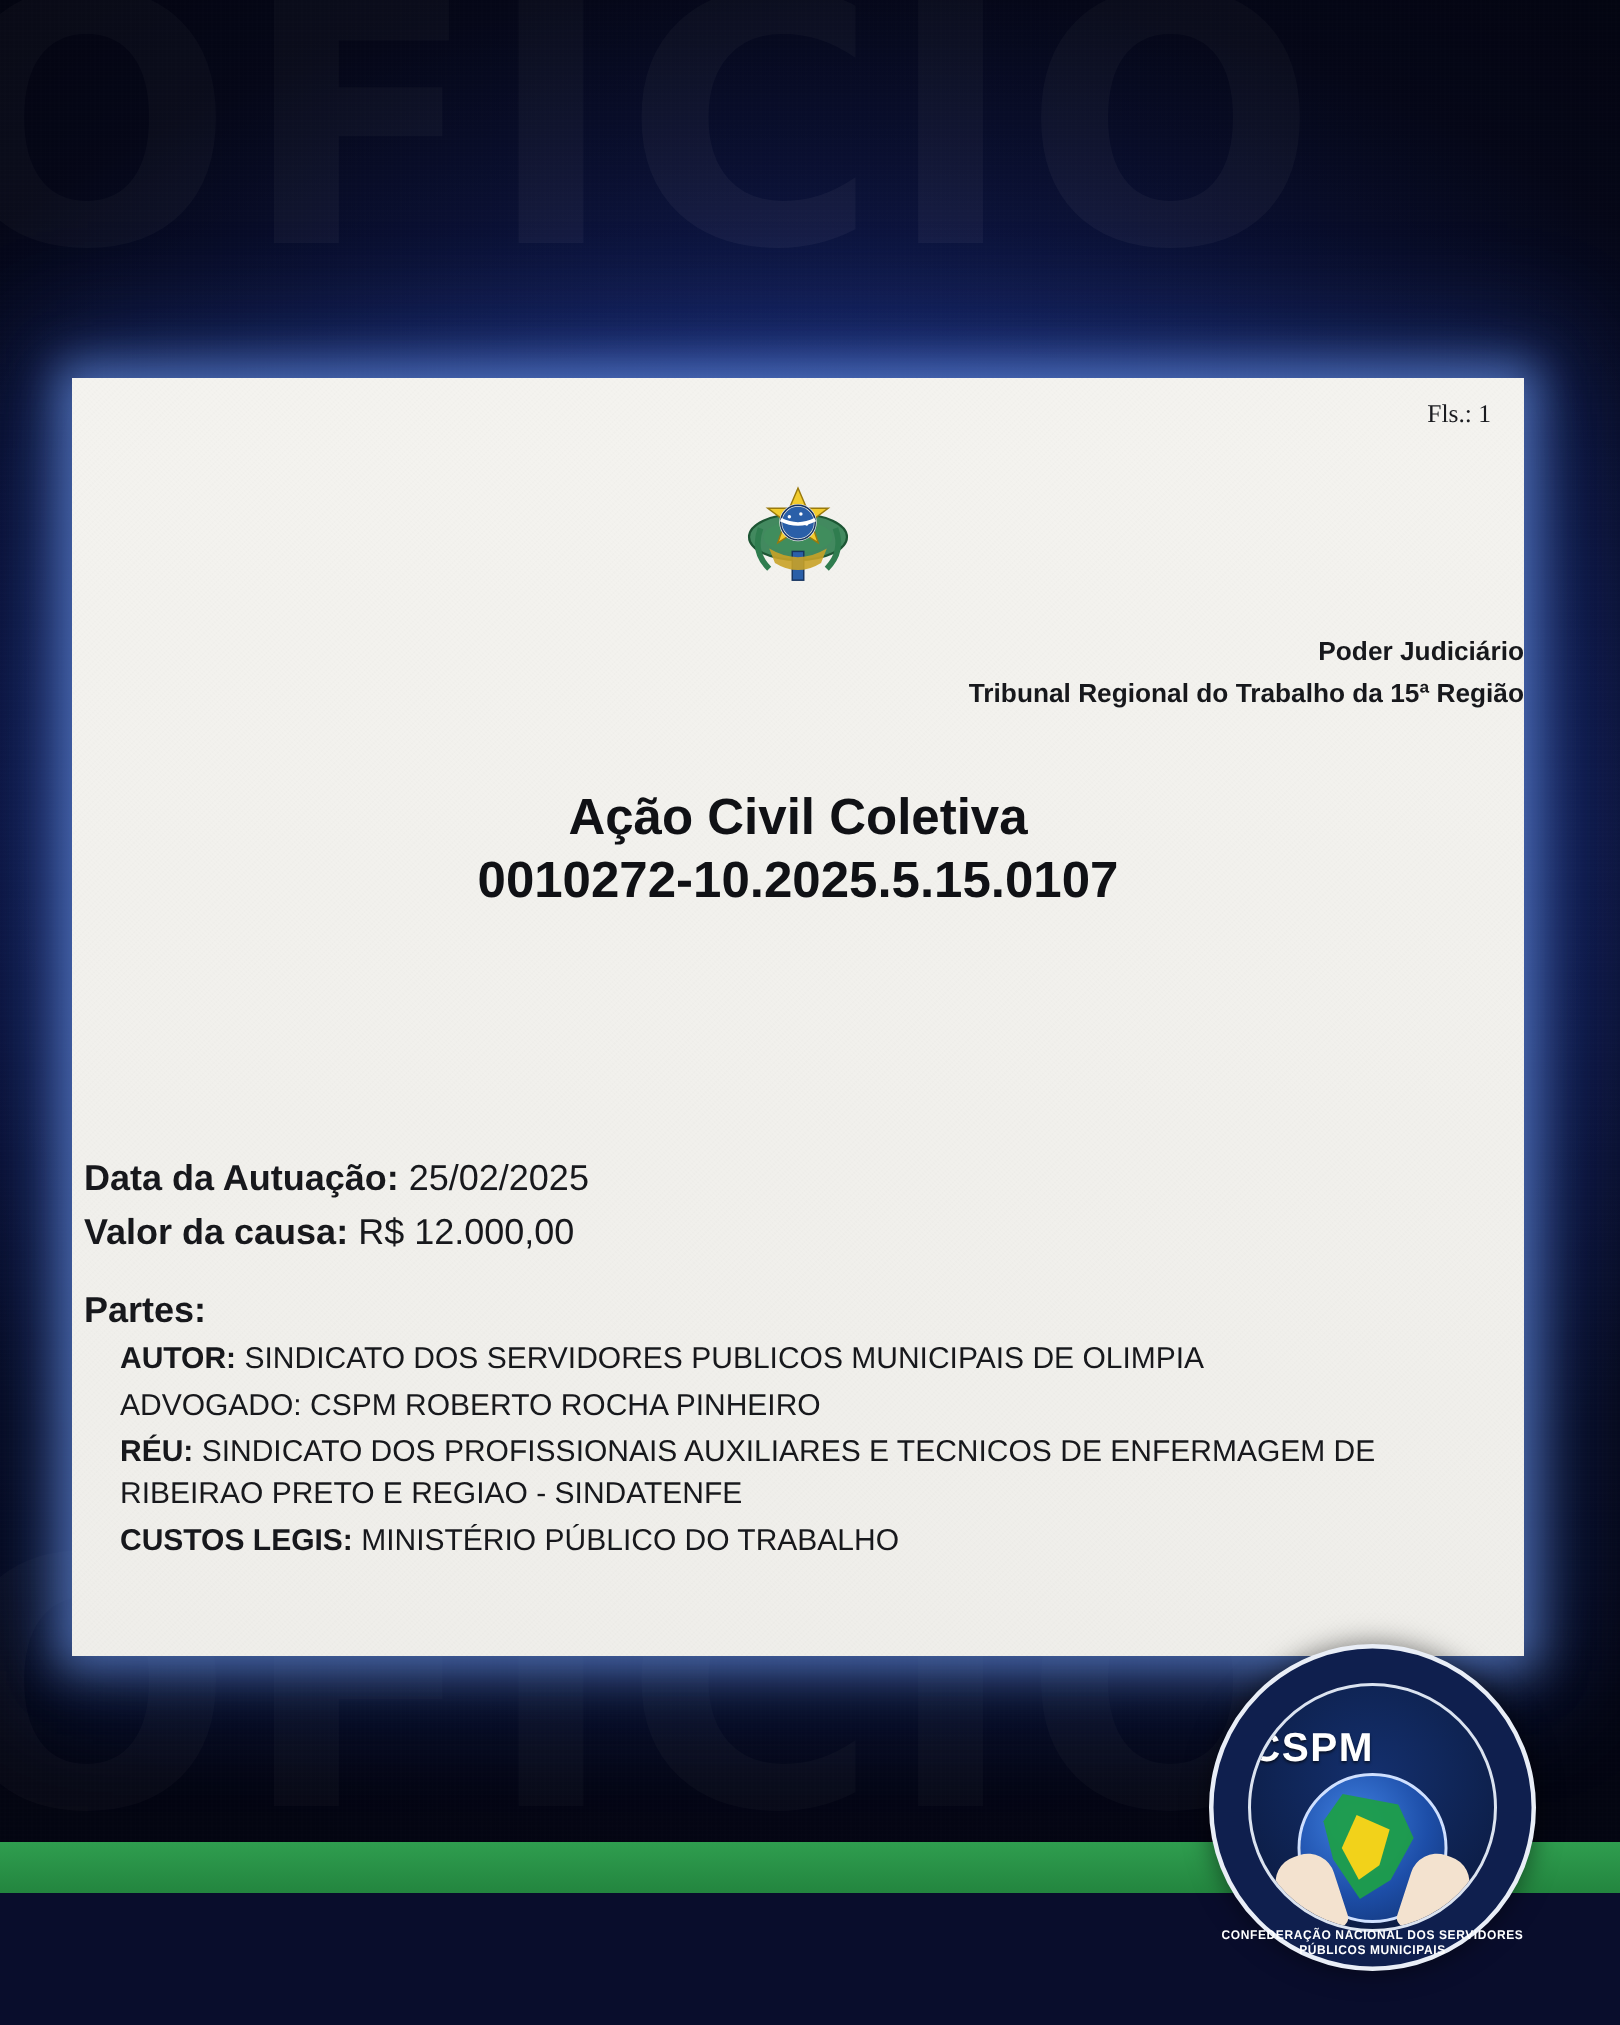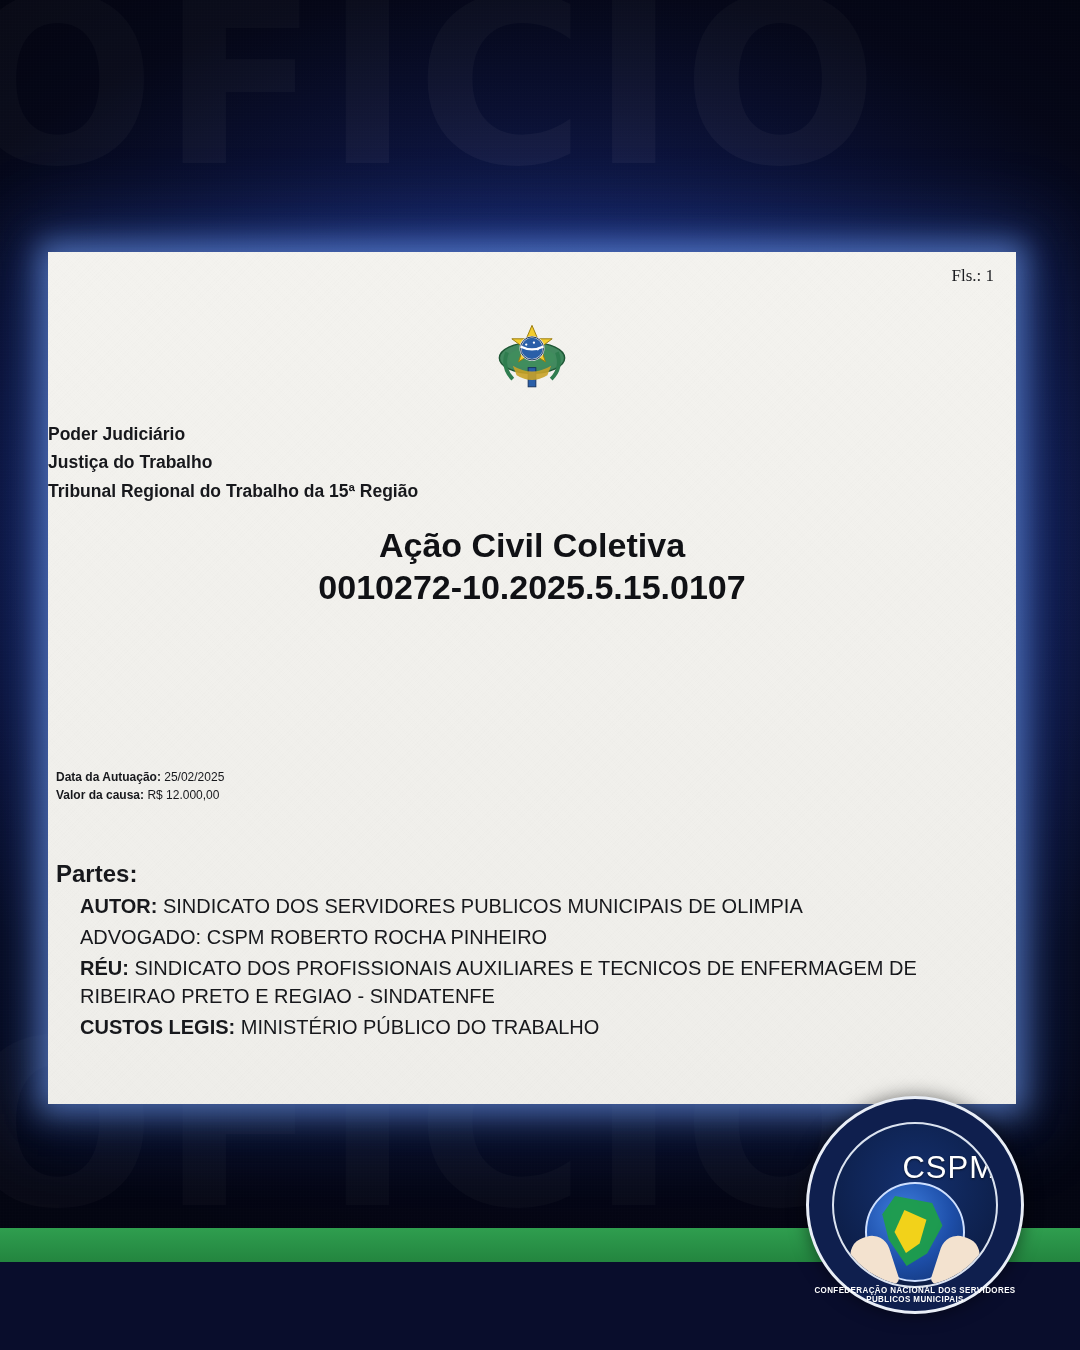--- a/index.html
+++ b/index.html
@@ -113,21 +113,21 @@
     top: 58px;
     transform: translateX(-50%);
     width: 96px;
     height: 96px;
   }
 
   .head-lines {
     position: absolute;
     left: 0; right: 0;
     top: 168px;
-    text-align: left;
+    text-align: right;
     font-weight: bold;
     font-size: 17.5px;
     line-height: 1.62;
     color: #17181c;
   }
 
   .case-title {
     position: absolute;
     left: 0; right: 0;
     top: 272px;
@@ -146,21 +146,21 @@
     font-weight: bold;
     font-size: 27px;
     color: #101115;
   }
 
   .fields {
     position: absolute;
     left: 8px;
     top: 516px;
     right: 20px;
-    font-size: 12px;
+    font-size: 24px;
     line-height: 1.5;
     color: #17181c;
   }
   .fields .row { white-space: nowrap; }
   .fields b { font-weight: bold; }
 
   .parties-label {
     position: absolute;
     left: 8px;
     top: 608px;
@@ -201,23 +201,23 @@
     inset: 26px;
     border-radius: 50%;
     background: radial-gradient(circle at 50% 38%, #14306e 0%, #0d1f4a 70%, #0a1738 100%);
     border: 2px solid #dbe3f0;
     overflow: hidden;
   }
   .cspm-text {
     position: absolute;
     left: 0; right: 0;
     top: 26px;
-    text-align: right;
-    font-weight: normal;
-    font-size: 31px;
+    text-align: left;
+    font-weight: bold;
+    font-size: 27px;
     letter-spacing: 1px;
     color: #ffffff;
     text-shadow: 0 1px 2px rgba(0,0,0,.6);
   }
   .cspm-arc {
     position: absolute;
     left: 0; right: 0;
     bottom: 10px;
     text-align: center;
     font-size: 8px;
@@ -303,21 +303,20 @@
         <circle cx="56" cy="41" r="1.2" fill="#fff"></circle>
         <rect x="46" y="60" width="8" height="20" fill="#2a5fa8" stroke="#16335f" stroke-width="1"></rect>
         <path d="M30 58 q20 12 40 0 l-4 10 q-16 10 -32 0 Z" fill="#c9a227" opacity=".9"></path>
         <path d="M24 44 q-6 16 6 28" stroke="#2f7d4f" stroke-width="4" fill="none"></path>
         <path d="M76 44 q6 16 -6 28" stroke="#2f7d4f" stroke-width="4" fill="none"></path>
       </g>
     </svg>
 
     <div class="head-lines">
       <div>Poder Judiciário</div>
-      <div>Justiça do Trabalho</div>
       <div>Tribunal Regional do Trabalho da 15ª Região</div>
     </div>
 
     <div class="case-title">
       <div>Ação Civil Coletiva</div>
       <div>0010272-10.2025.5.15.0107</div>
     </div>
 
 
     <div class="fields">

